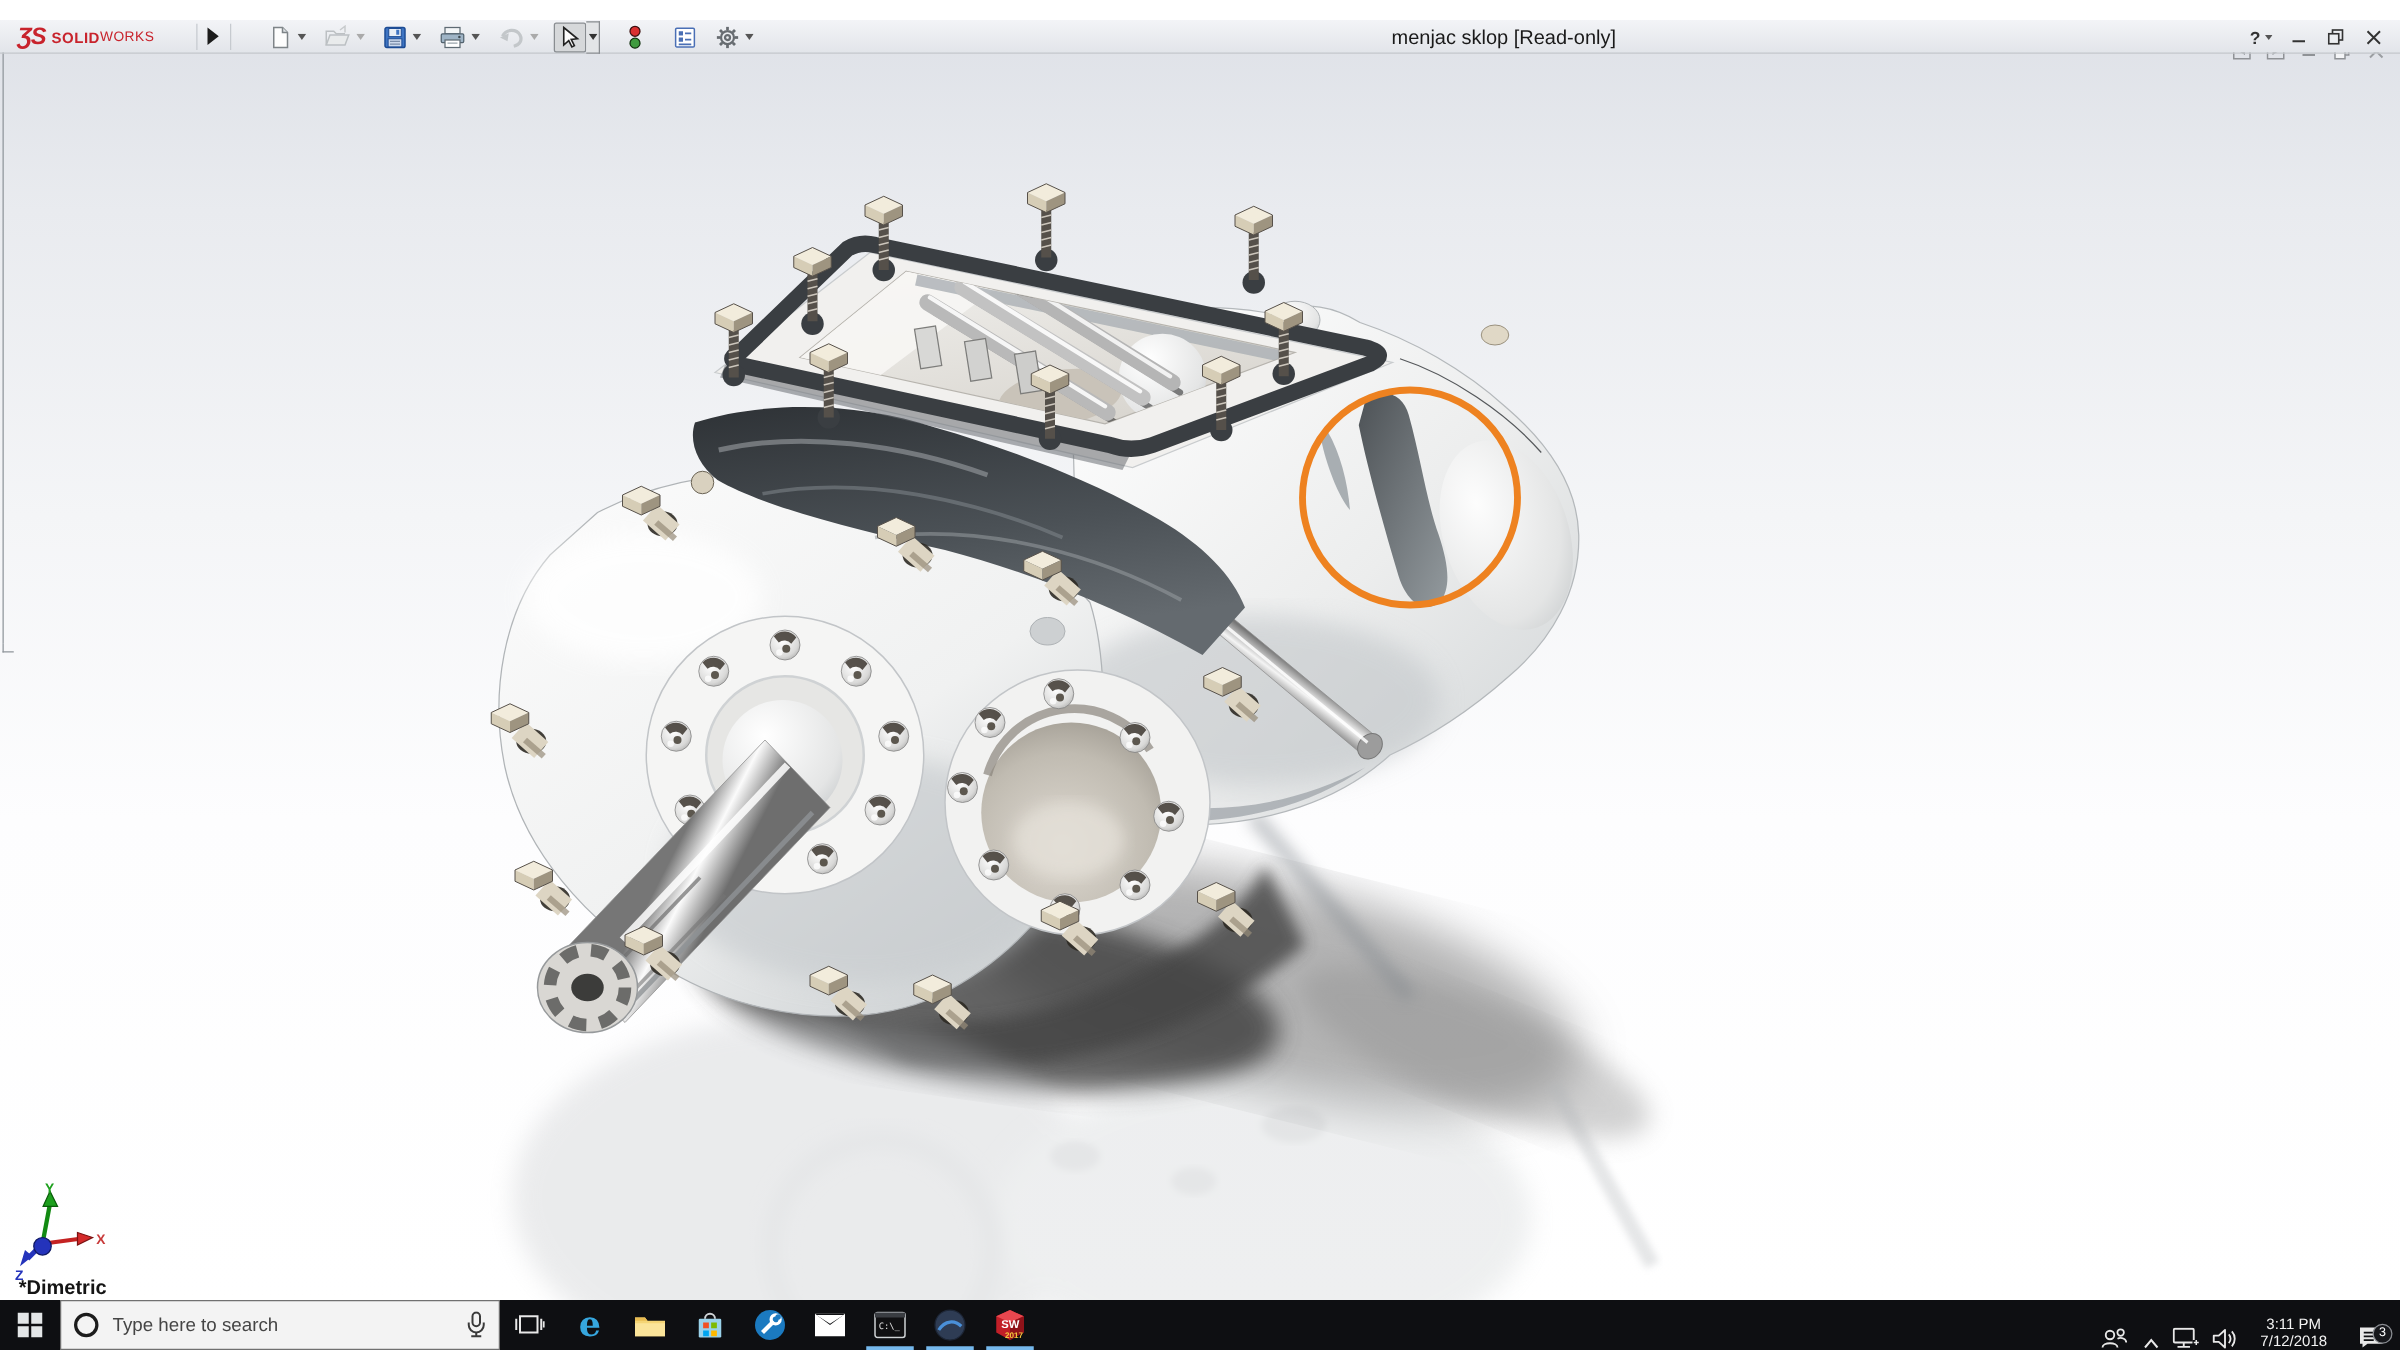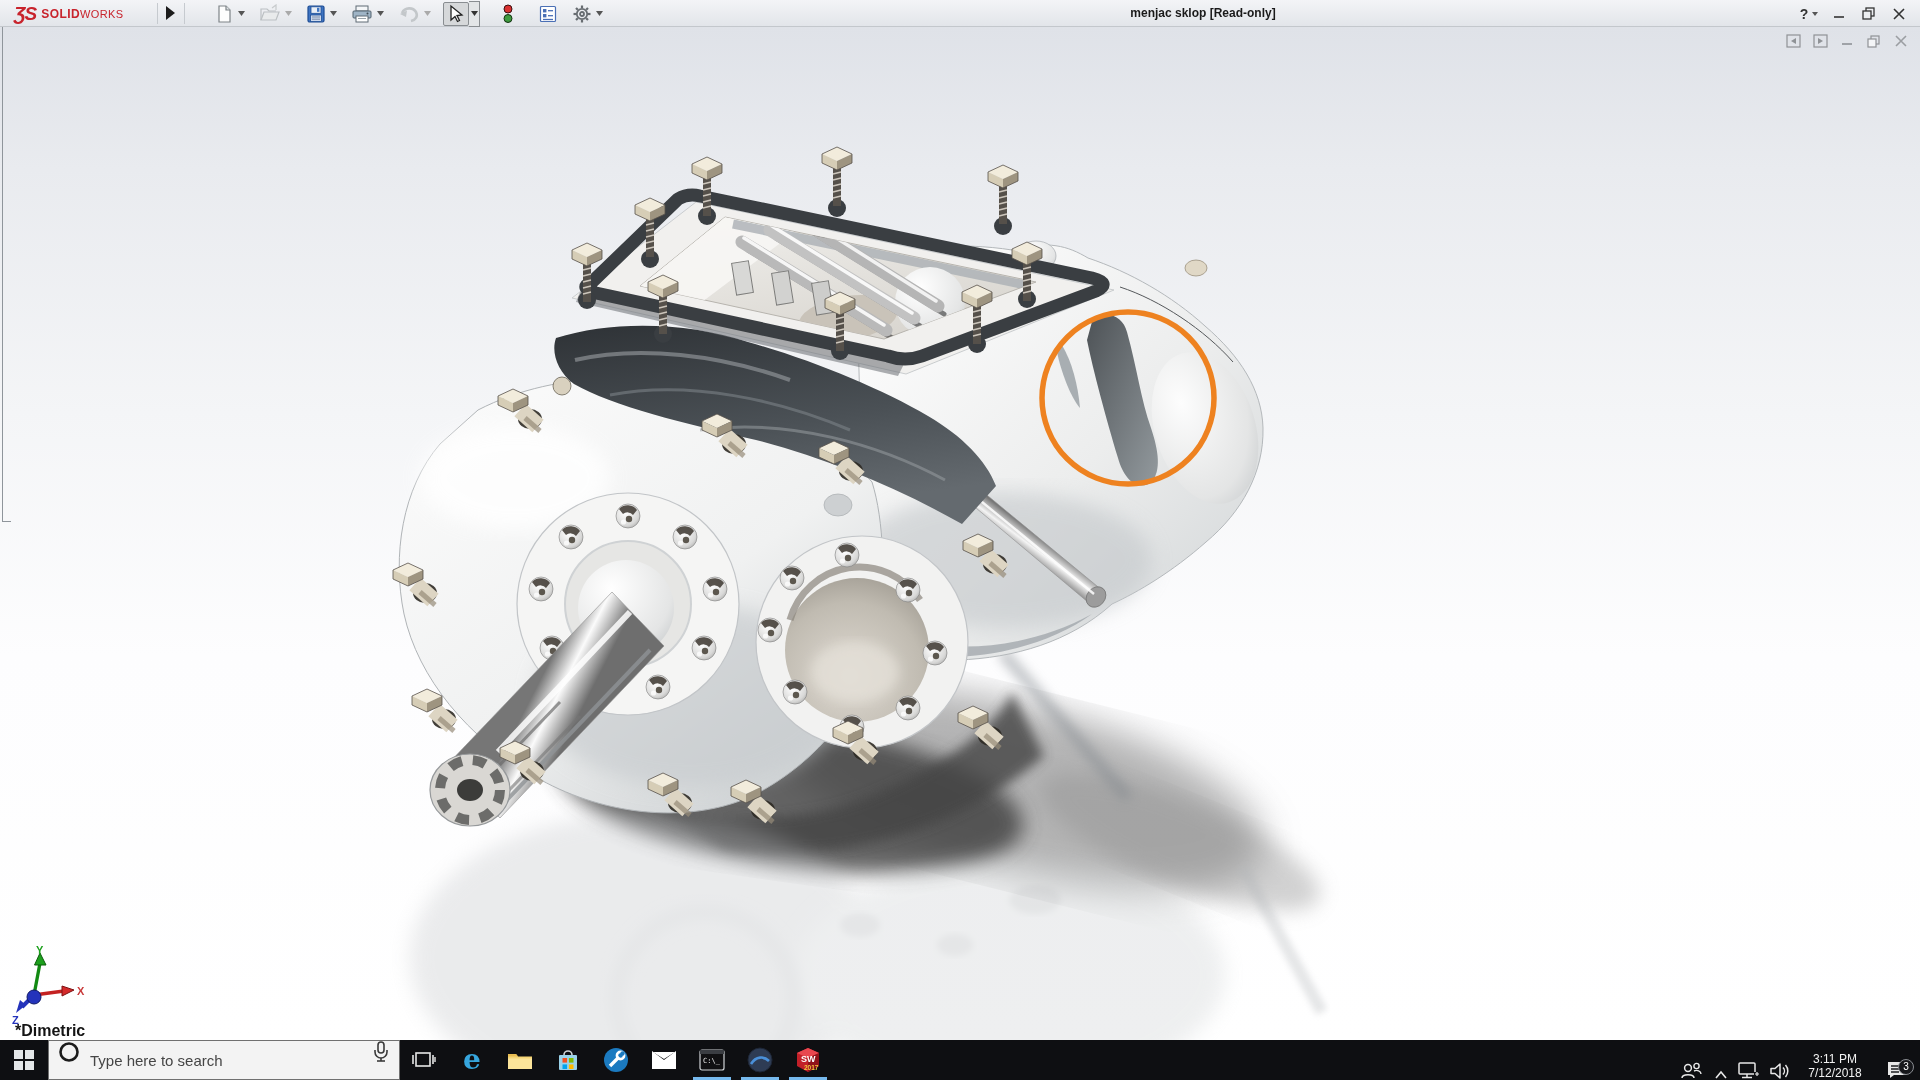--- a/index.html
+++ b/index.html
@@ -1,59 +1,59 @@
 <!DOCTYPE html>
 <html><head>
 <meta charset="utf-8">
 <style>
   * { margin:0; padding:0; box-sizing:border-box; }
   html,body { width:1920px; height:1080px; overflow:hidden;
     font-family:"Liberation Sans", sans-serif; background:#fff; }
 
   
-  #titlebar { position:absolute; left:0; top:0; width:1920px; height:27px;
+  #titlebar { position:absolute; left:0; top:16px; width:1920px; height:27px;
     background:linear-gradient(180deg,#f3f4f7 0%,#e9ebef 60%,#e2e5ea 100%);
     border-bottom:1px solid #c3c7cc; z-index:50; }
   #brand { position:absolute; left:14px; top:2px; height:23px; display:flex; align-items:center;
     color:#c8232c; white-space:nowrap; }
   #brand .ds { font-size:19px; font-weight:bold; font-style:italic; letter-spacing:-1px; margin-right:5px; }
   #brand .solid { font-size:12px; font-weight:bold; letter-spacing:.4px; }
   #brand .works { font-size:11px; font-weight:normal; letter-spacing:.4px; }
   #flyout-arrow { position:absolute; left:163px; top:4px; width:14px; height:18px; cursor:pointer; }
   #flyout-arrow svg { display:block; }
   .tb-sep { position:absolute; top:3px; width:1px; height:21px; background:#c6cacf; }
   #main-toolbar { position:absolute; left:212px; top:0; height:27px; display:flex; align-items:center; }
   .tbtn { height:24px; display:flex; align-items:center; padding:0 2px; border-radius:2px; }
   .tbtn svg { display:block; }
   .tb-drop { width:11px; height:24px; display:flex; align-items:center; justify-content:center; }
   .tb-gap { width:10px; }
   .pressed { background:#d6d8da; border:1px solid #898d91; }
   #title-text { position:absolute; left:1203px; top:6px; transform:translateX(-50%);
-    font-size:12px; color:#1a1a1a; white-space:nowrap;font-weight:bold; }
+    font-size:16px; color:#1a1a1a; white-space:nowrap; }
   #win-controls { position:absolute; right:8px; top:0; height:27px; display:flex; align-items:center; gap:4px; color:#333; }
   #win-controls .wc { width:26px; height:22px; display:flex; align-items:center; justify-content:center; }
   #help-btn { font-size:14px; font-weight:bold; }
 
   
   #viewport { position:absolute; left:0; top:27px; width:1920px; height:1013px;
     background:linear-gradient(180deg,#dfe2e8 0%,#e9ebef 14%,#f4f5f7 38%,#fdfdfe 62%,#ffffff 100%); }
   #left-strip { position:absolute; left:2px; top:0; width:1px; height:488px; background:#8f959b; }
   #left-strip-notch { position:absolute; left:2px; top:488px; width:9px; height:7px;
     border-left:1px solid #8f959b; border-bottom:1px solid #8f959b; }
   #doc-controls { position:absolute; right:10px; top:6px; display:flex; gap:9px; align-items:center; }
   #doc-controls .dc { width:18px; height:16px; display:flex; align-items:center; justify-content:center; }
   #model-svg { position:absolute; left:0; top:0; width:1920px; height:1013px; }
   #triad { position:absolute; left:6px; top:918px; }
   #orientation-label { position:absolute; left:15px; top:995px; font-size:16px; font-weight:bold; color:#141414; }
 
   
   #taskbar { position:absolute; left:0; top:1040px; width:1920px; height:40px; background:#0e0f12;
     display:flex; align-items:stretch; z-index:60; }
   #start-btn { width:48px; display:flex; align-items:center; justify-content:center; }
-  #search-box { width:352px; background:#f3f3f3; border:1px solid #707070; display:flex; }
+  #search-box { width:352px; background:#f3f3f3; border:1px solid #707070; display:flex; align-items:center; }
   #search-box .cortana { margin:0 10px 0 9px; }
   #search-input { flex:1; border:none; outline:none; background:transparent; font-size:15px; color:#3c3c3c;
     font-family:"Liberation Sans",sans-serif; }
   #search-input::placeholder { color:#454545; opacity:1; }
   #search-box .mic { margin:0 10px; }
   .app-btn { width:48px; position:relative; display:flex; align-items:center; justify-content:center; }
   .app-btn.running::after { content:""; position:absolute; left:5px; right:5px; bottom:0; height:3px; background:#76b9ed; }
   #tray { margin-left:auto; display:flex; align-items:center; }
   .tray-btn { height:40px; display:flex; align-items:flex-end; justify-content:center; }
   #tray-people { width:34px; } #tray-chevron { width:26px; } #tray-network { width:30px; } #tray-volume { width:32px; }

